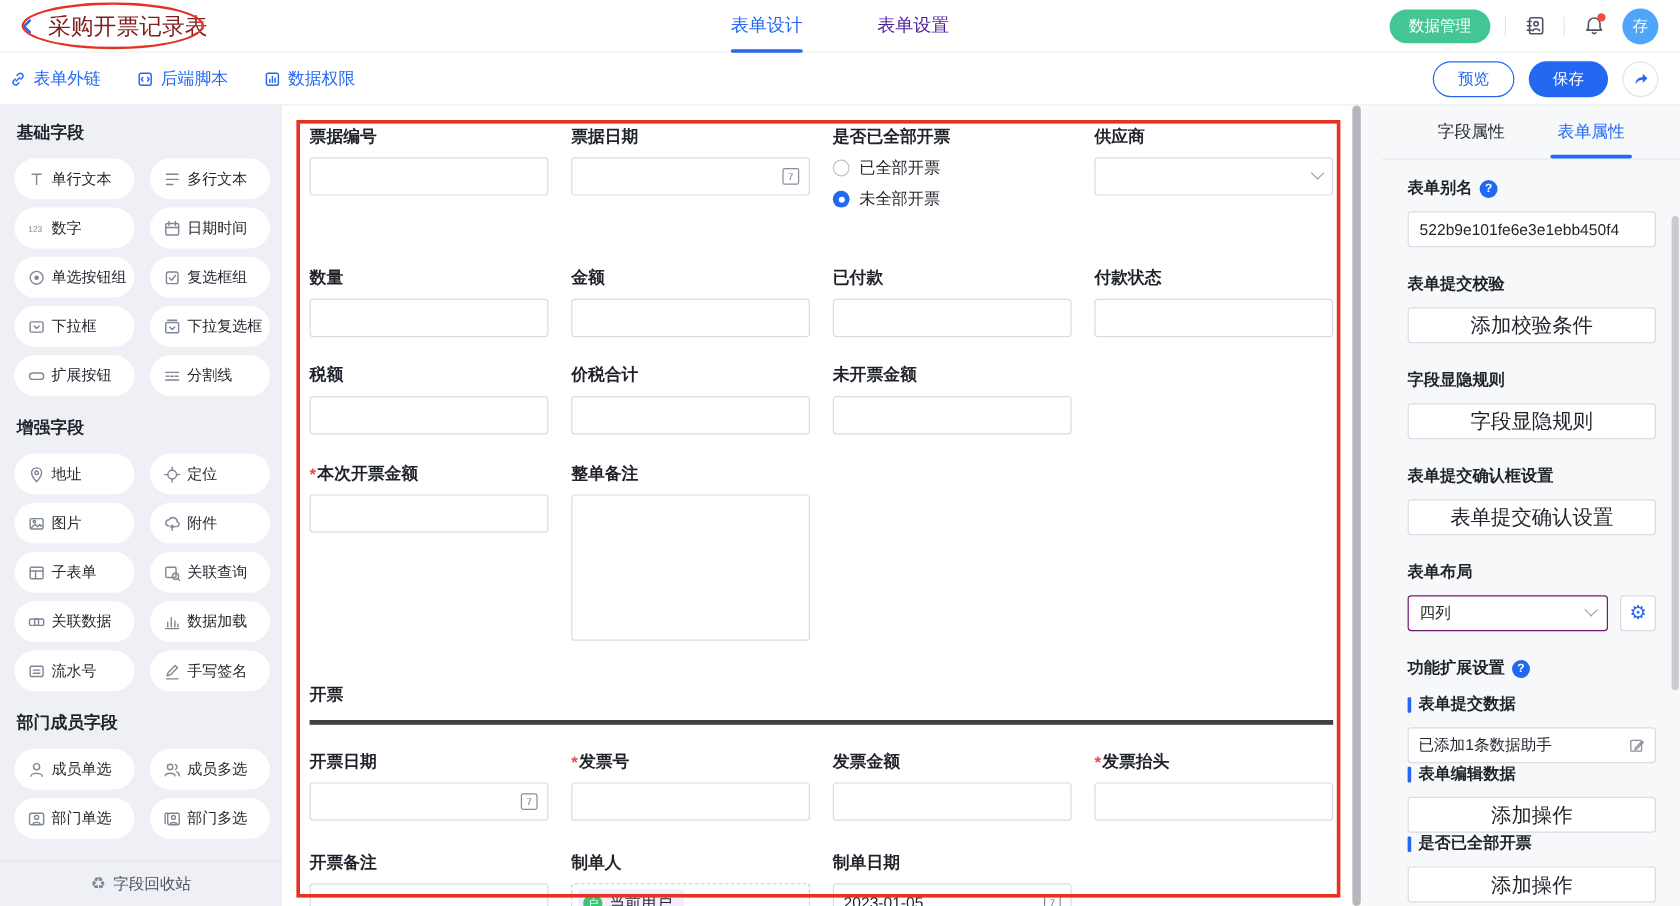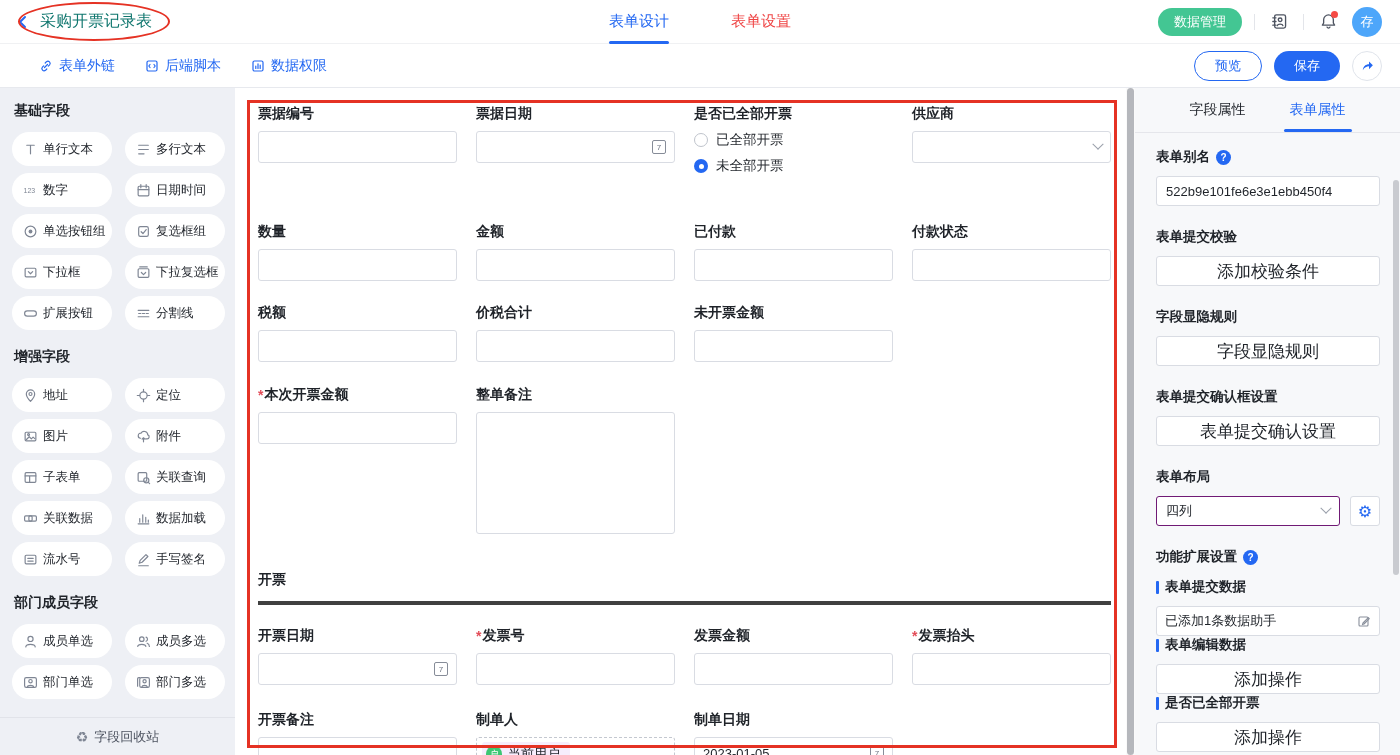--- a/index.html
+++ b/index.html
@@ -4,41 +4,41 @@
 <style>
   * { margin:0; padding:0; box-sizing:border-box; }
   html,body { width:1400px; height:755px; overflow:hidden; background:#fff;
     font-family:"Liberation Sans","DejaVu Sans",sans-serif; color:#1f2329; }
 
   
   .topbar { position:relative; height:44px; background:#fff; border-bottom:1px solid #f0f1f3;
     display:flex; align-items:center; }
   .tb-left { display:flex; align-items:center; gap:8px; padding-left:14px; width:430px; }
   .back-chev { width:18px; height:18px; display:flex; align-items:center; justify-content:center; cursor:pointer; }
-  .page-title { font-size:16px; font-weight:500; color:#0f766e; }
+  .page-title { font-size:19px; font-weight:500; color:#7f1d1d; }
   .annot-ellipse { position:absolute; left:18px; top:2px; width:152px; height:39px;
     border:2.5px solid #e53224; border-radius:50%; pointer-events:none; }
   .tb-tabs { position:absolute; left:50%; transform:translateX(-50%); height:44px;
     display:flex; gap:62px; align-items:stretch; }
-  .tb-tab { display:flex; align-items:center; font-size:15px; color:#ef4444; position:relative; cursor:pointer; }
+  .tb-tab { display:flex; align-items:center; font-size:15px; color:#4c1d95; position:relative; cursor:pointer; }
   .tb-tab.active { color:#2468f2; }
   .tb-tab.active::after { content:""; position:absolute; left:0; right:0; bottom:0; height:3px; background:#2468f2; border-radius:2px; }
   .tb-right { margin-left:auto; display:flex; align-items:center; gap:12px; padding-right:18px; }
   .btn-green { background:#43c693; color:#fff; font-size:13px; border:none; height:28px;
     padding:0 16px; border-radius:14px; cursor:pointer; }
   .tb-sep { width:1px; height:16px; background:#e3e5ea; }
   .icon-btn { width:24px; height:24px; display:flex; align-items:center; justify-content:center; cursor:pointer; position:relative; }
   .bell-dot { position:absolute; top:1px; right:2px; width:7px; height:7px; border-radius:50%; background:#f54a45; }
   .avatar { width:30px; height:30px; border-radius:50%; background:#4da6fa; color:#fff;
     font-size:13px; display:flex; align-items:center; justify-content:center; cursor:pointer; }
 
   
   .subbar { height:44px; background:#fff; border-bottom:1px solid #e7e9ee;
     display:flex; align-items:center; }
-  .sb-links { display:flex; gap:30px; padding-left:39px; }
+  .sb-links { display:flex; gap:30px; padding-left:8px; }
   .sb-link { display:flex; align-items:center; gap:6px; color:#2468f2; font-size:14px; cursor:pointer; }
   .sb-right { margin-left:auto; display:flex; align-items:center; gap:12px; padding-right:18px; }
   .btn-outline { height:30px; padding:0 20px; border-radius:15px; background:#fff;
     border:1px solid #2468f2; color:#2468f2; font-size:13px; cursor:pointer; }
   .btn-primary { height:30px; padding:0 20px; border-radius:15px; background:#2468f2;
     border:none; color:#fff; font-size:13px; cursor:pointer; }
   .btn-share { width:30px; height:30px; border-radius:50%; background:#fff; border:1px solid #e0e4eb;
     display:flex; align-items:center; justify-content:center; cursor:pointer; }
 
   
@@ -85,21 +85,21 @@
   .user-tag { background:#f6edfc; border-radius:3px; height:24px; display:flex; align-items:center;
     gap:6px; padding:0 10px 0 4px; }
   .user-badge { width:16px; height:16px; border-radius:50%; background:#3cc773; color:#fff;
     font-size:9px; display:flex; align-items:center; justify-content:center; }
   .user-tag-label { font-size:13px; color:#1f2329; }
 
   .canvas-scroll { width:9px; background:#fafafa; flex:none; position:relative; }
   .canvas-scroll .thumb { position:absolute; top:0; bottom:0; left:1px; width:7px; background:#b5b7bc; border-radius:4px; }
 
   
-  .panel { width:265px; flex:none; background:#f7f8fa; position:relative; overflow:hidden; }
+  .panel { width:265px; flex:none; background:#f7f8fa; position:relative; overflow:hidden;padding-left:17px; }
   .panel-tabs { height:45px; border-bottom:1px solid #e5e6eb; display:flex; align-items:stretch;
     justify-content:center; gap:44px; }
   .panel-tab { display:flex; align-items:center; font-size:14px; color:#1f2329; position:relative; cursor:pointer; }
   .panel-tab.active { color:#2468f2; }
   .panel-tab.active::after { content:""; position:absolute; left:-6px; right:-6px; bottom:0; height:3px; background:#2468f2; border-radius:2px; }
   .panel-body { padding:15px 20px 0 21px; }
   .plabel { font-size:13.5px; font-weight:600; color:#1f2329; margin-bottom:10px; display:flex; align-items:center; gap:6px; }
   .psec { margin-bottom:22px; }
   .pinput { height:30px; border:1px solid #d9dce3; border-radius:3px; background:#fff;
     display:flex; align-items:center; padding:0 9px; font-size:13px; color:#1f2329; }

